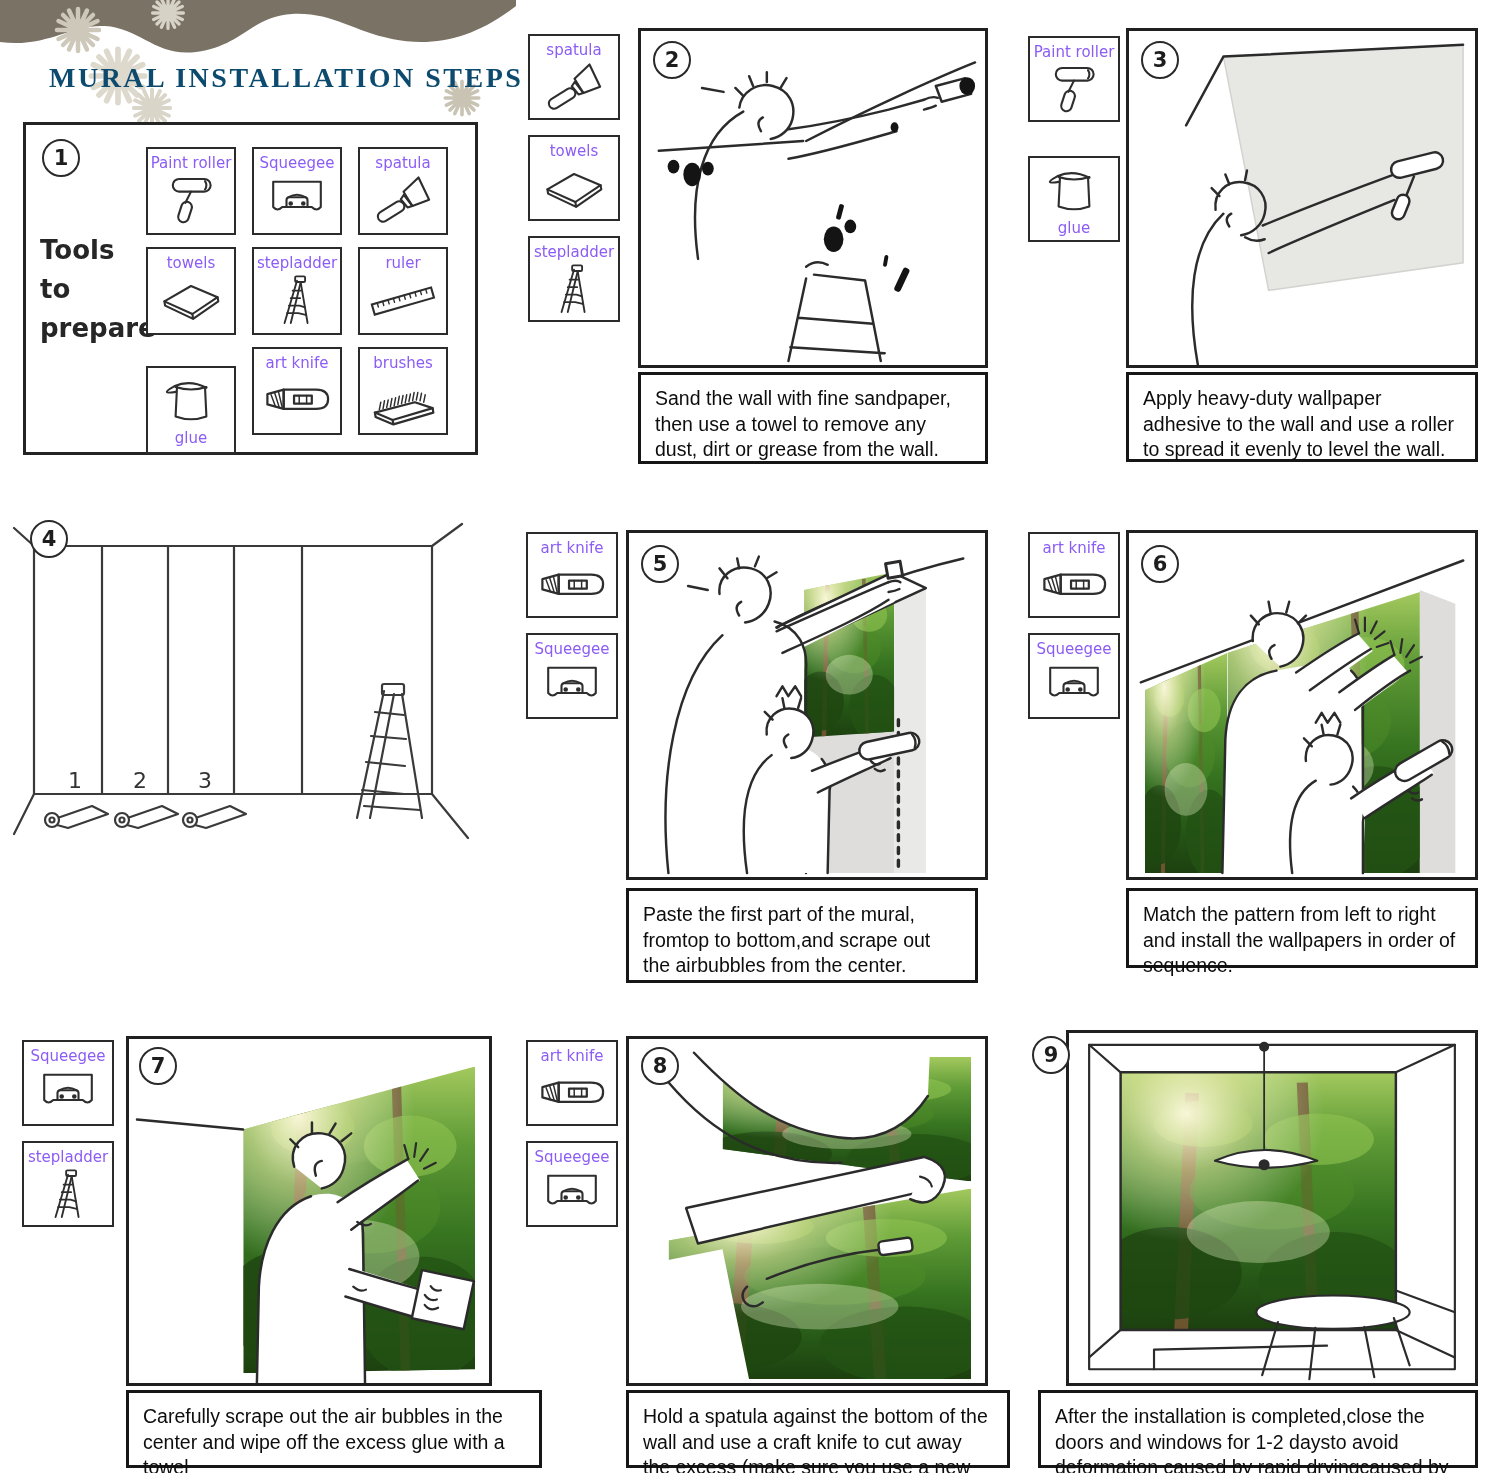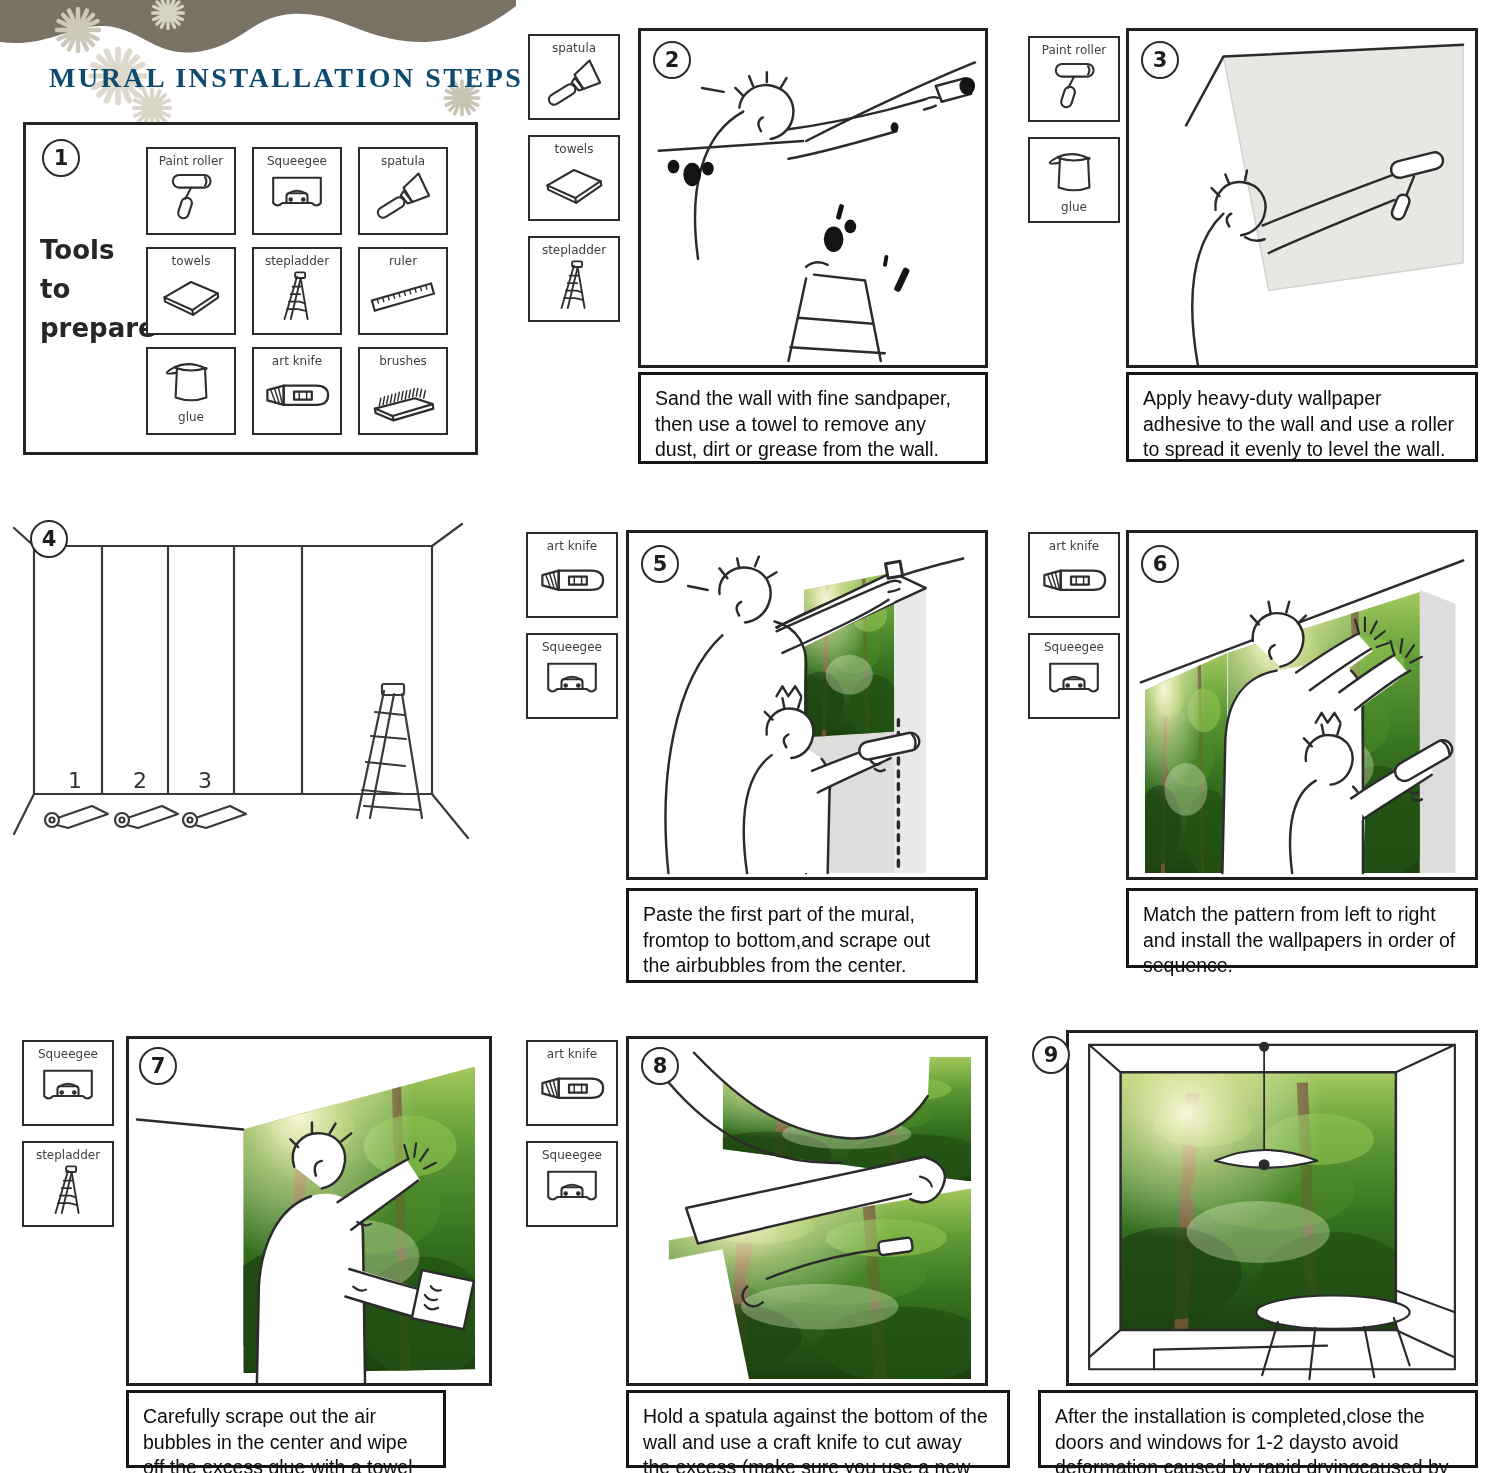--- a/index.html
+++ b/index.html
@@ -14,22 +14,22 @@
   .mainbox{position:absolute;border:3px solid #202020;background:#fff;box-sizing:border-box;}
   .mainbox svg.illus{display:block;width:100%;height:100%;}
   
   .caption{position:absolute;border:3px solid #161616;background:#fff;box-sizing:border-box;
            padding:11px 14px;font-size:19.5px;line-height:1.32;color:#0d0d0d;}
   
   .toolcol{position:absolute;display:flex;flex-direction:column;gap:15px;}
   .tool-box{width:92px;height:86px;border:2.5px solid #2b2b2b;background:#fff;box-sizing:border-box;
             display:flex;flex-direction:column;align-items:center;justify-content:flex-start;
             padding:5px 2px 2px 2px;}
-  .tool-box.label-bottom{flex-direction:column-reverse;justify-content:flex-end;}
-  .tool-label{font-size:12px;color:#404040;font-family:"DejaVu Sans",sans-serif;white-space:nowrap;}
+  .tool-box.label-bottom{flex-direction:column-reverse;justify-content:flex-end;margin-top:19px;}
+  .tool-label{font-size:15px;color:#8b5cf6;font-family:"DejaVu Sans",sans-serif;white-space:nowrap;}
   .tool-icon{width:74px;height:56px;flex:0 0 auto;}
   
   #tools-panel{position:absolute;left:23px;top:122px;width:455px;height:333px;
                border:3px solid #242424;background:#fff;box-sizing:border-box;}
   #tools-grid{position:absolute;left:120px;top:22px;display:grid;
               grid-template-columns:repeat(3,90px);grid-auto-rows:88px;gap:12px 16px;}
   #tools-grid .tool-box{width:90px;height:88px;}
   #tools-title{position:absolute;left:14px;top:106px;width:120px;text-align:left;
                font-family:"DejaVu Sans",sans-serif;font-weight:bold;font-size:26px;
                color:#262626;line-height:1.5;}
@@ -513,21 +513,21 @@
         <path d="M224 234 C 250 242 278 250 300 256"></path>
         <path d="M220 262 C 246 270 272 278 294 284"></path>
         <g transform="rotate(12 318 266)">
           <rect x="292" y="240" width="54" height="50" fill="#fff"></rect>
           <path d="M300 264 q6 6 13 2 M302 274 q7 6 14 0 M304 254 q5 5 11 2" stroke-width="2.2"></path>
         </g>
         <path d="M228 252 q7 6 13 3" stroke-width="2.2"></path>
       </g>
     </svg>
   </div>
-  <div class="caption" style="left:126px;top:1390px;width:320px;height:78px">Carefully scrape out the air bubbles in the center and wipe off the excess glue  with a towel</div>
+  <div class="caption" style="left:126px;top:1390px;width:416px;height:78px">Carefully scrape out the air bubbles in the center and wipe off the excess glue  with a towel</div>
 
   <div class="toolcol" style="left:526px;top:1040px">
       <div class="tool-box">
     <div class="tool-label">art knife</div>
     <svg class="tool-icon">
           <use href="#sym-art-knife-icon"></use>
         </svg>
   </div>
       <div class="tool-box">
     <div class="tool-label">Squeegee</div>

